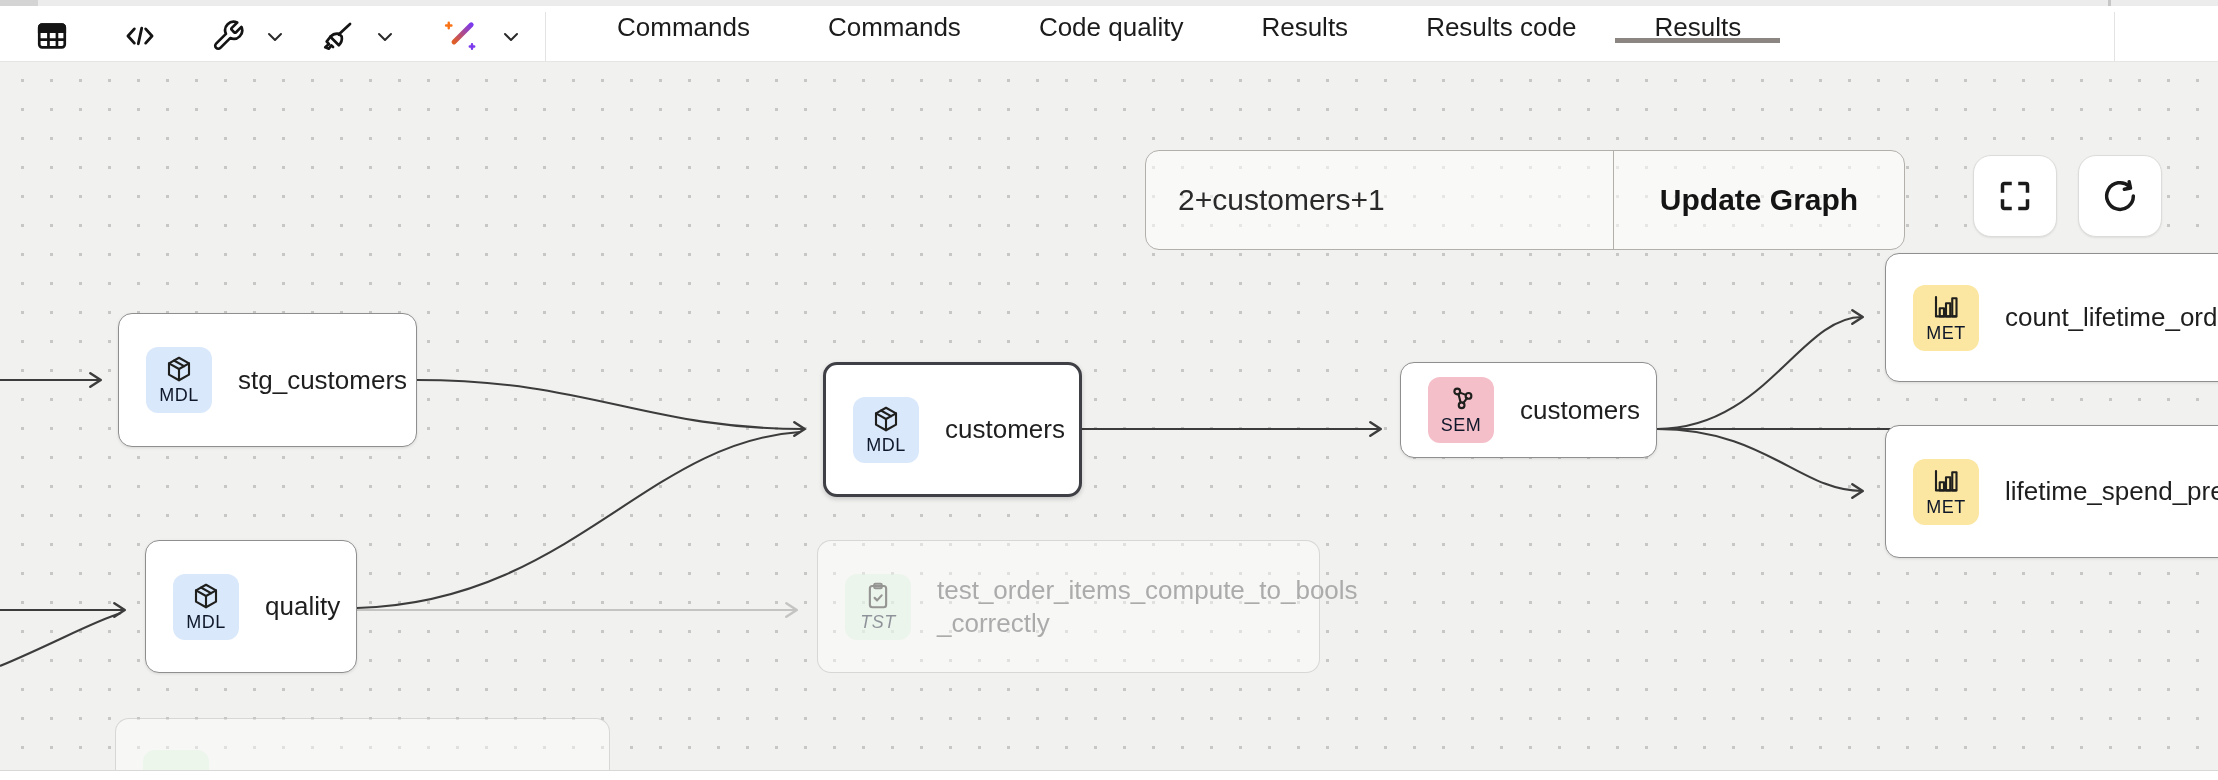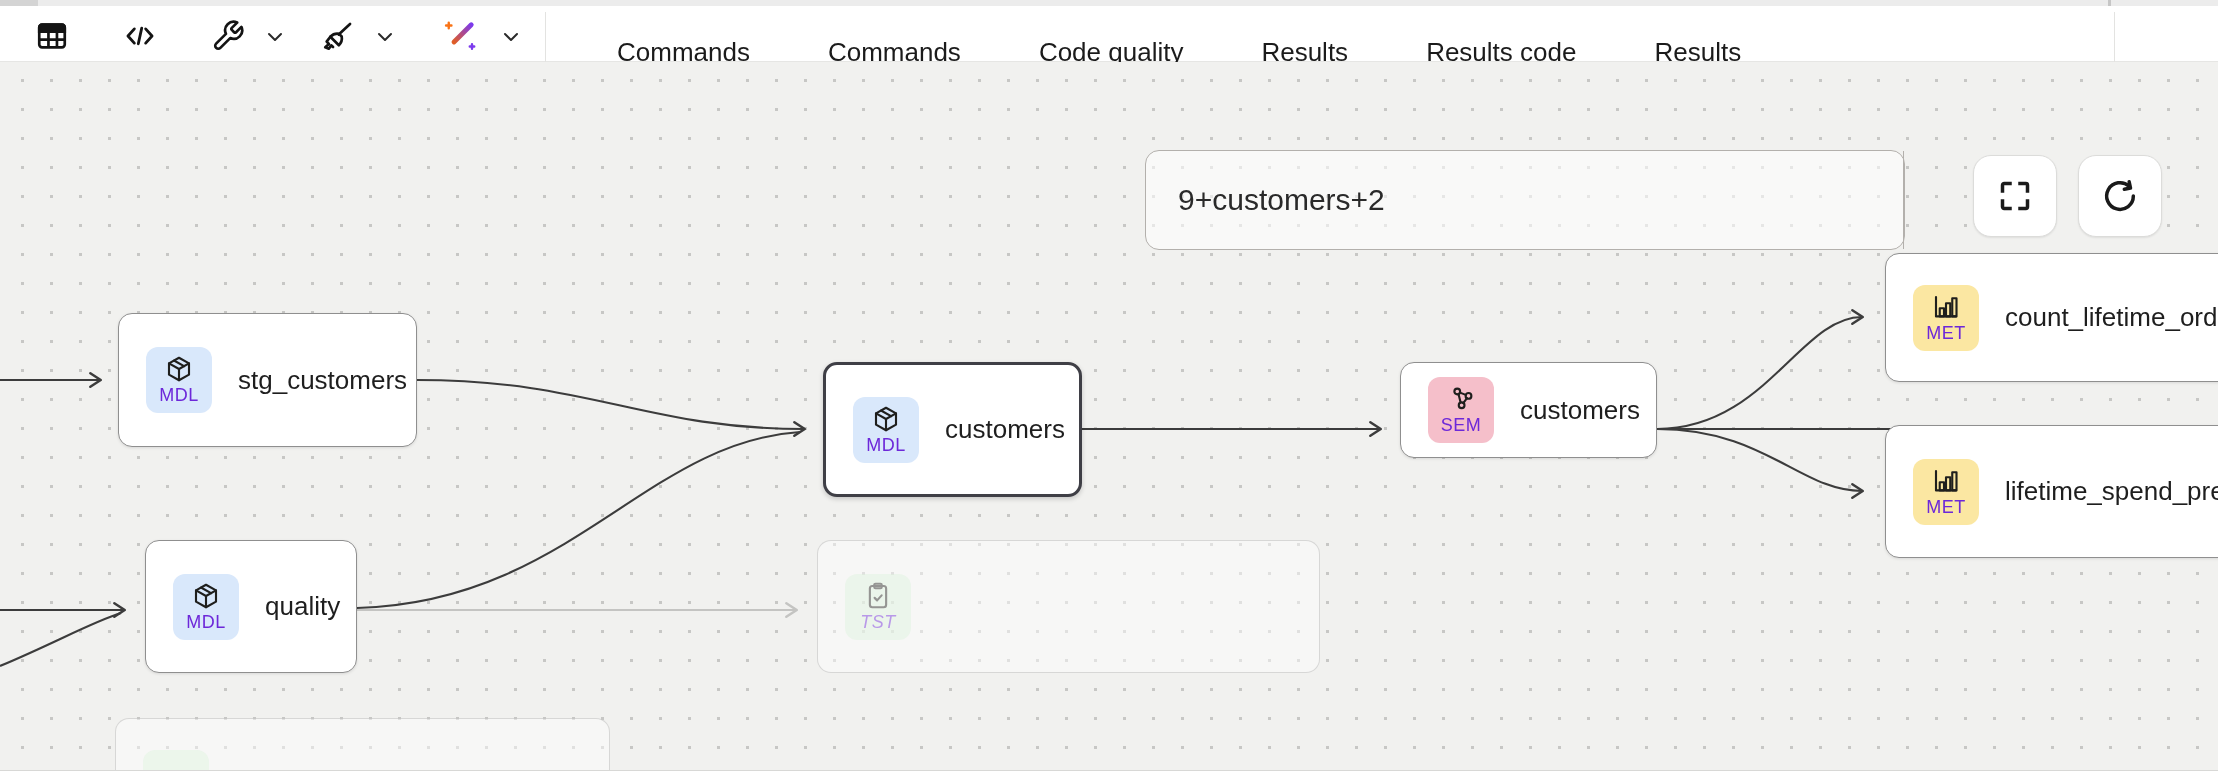--- a/index.html
+++ b/index.html
@@ -12,42 +12,42 @@
   .top-strip .notch { position:absolute; left:2108px; top:0; width:3px; height:6px; background:#c6c6c6; }
 
   .toolbar { position:absolute; left:0; top:6px; width:2218px; height:56px; background:#ffffff;
     border-bottom:1px solid #e6e6e4; }
   .tool-btn { position:absolute; top:12px; width:44px; height:36px; display:flex; align-items:center;
     justify-content:center; cursor:pointer; }
   .tool-btn svg { display:block; }
   .chev { position:absolute; top:20px; width:26px; height:22px; display:flex; align-items:center; justify-content:center; cursor:pointer; }
   .vdiv { position:absolute; top:6px; width:1px; height:56px; background:#e3e3e1; }
 
-  .tab-bar { position:absolute; left:578px; top:6px; height:56px; display:flex; align-items:flex-end; }
+  .tab-bar { position:absolute; left:578px; top:6px; height:56px; display:flex; align-items:flex-start; }
   .tab { display:flex; align-items:center; padding:0 39px; font-size:26px; color:#1b1b1b;
     cursor:pointer; white-space:nowrap; position:relative; }
   .tab.active::after { content:""; position:absolute; left:0; right:0; bottom:0; height:5px; background:#8b8681; }
 
   
   .canvas { position:absolute; left:0; top:62px; width:2218px; height:708px; overflow:hidden;
     background-color:#f1f1ef;
     background-image:radial-gradient(circle, #c7c7c5 1.6px, transparent 1.7px);
     background-size:29px 29px; background-position:8px 4px; }
   .edges { position:absolute; left:0; top:0; z-index:1; }
 
   .node { position:absolute; z-index:2; background:#ffffff; border:1.5px solid #8f8f8f; border-radius:14px;
     display:flex; align-items:center; padding-left:27px; gap:26px; cursor:pointer;
     box-shadow:0 1px 3px rgba(0,0,0,0.10); }
   .node.selected { border:3px solid #3f3f46; box-shadow:0 2px 5px rgba(0,0,0,0.18); }
   .node.faded { background:rgba(255,255,255,0.45); border-color:rgba(120,120,120,0.25); box-shadow:none; }
   .node.faded .badge { opacity:0.45;font-style:italic; }
   .node.faded .node-label { color:#ababab; }
   .badge { width:66px; height:66px; border-radius:12px; display:flex; flex-direction:column;
     align-items:center; justify-content:center; flex:none; }
-  .badge .badge-text { font-size:18px; font-weight:500; color:#6d28d9; margin-top:1px; letter-spacing:0.5px; }
+  .badge .badge-text { font-size:18px; font-weight:500; color:#0f172a; margin-top:1px; letter-spacing:0.5px; }
   .node-label { font-size:26px; color:#1e1e1e; white-space:pre-line; line-height:1.25; }
 
   
   .filter-box { position:absolute; left:1145px; top:88px; width:760px; height:100px; z-index:5;
     border:1.5px solid #b3b0ac; border-radius:14px; background:rgba(255,255,255,0.55);
     display:flex; align-items:stretch; }
   .filter-input { flex:1; display:flex; align-items:center; padding-left:32px; font-size:30px;
     color:#2a2a2a; cursor:text; }
   .filter-divider { width:1.5px; background:#b3b0ac; }
   .update-btn { width:290px; display:flex; align-items:center; justify-content:center;
@@ -153,22 +153,23 @@
       <path d="M417 318 C590 318 645 367 804 367" fill="none" stroke="#3c3c3c" stroke-width="2.1" marker-end="url(#arrow)"></path>
       <path d="M357 546 C570 540 645 380 800 370" fill="none" stroke="#3c3c3c" stroke-width="2.1"></path>
       <path d="M357 548 H796" fill="none" stroke="#c4c4c2" stroke-width="2.1" marker-end="url(#arrow-faint)"></path>
       <path d="M1082 367 H1380" fill="none" stroke="#3c3c3c" stroke-width="2.1" marker-end="url(#arrow)"></path>
       <path d="M1657 367 C1765 367 1800 255 1862 255" fill="none" stroke="#3c3c3c" stroke-width="2.1" marker-end="url(#arrow)"></path>
       <path d="M1657 367 H2218" fill="none" stroke="#3c3c3c" stroke-width="2.1"></path>
       <path d="M1657 367 C1765 367 1800 429 1862 429" fill="none" stroke="#3c3c3c" stroke-width="2.1" marker-end="url(#arrow)"></path>
     </svg>
 
   <div class="filter-box">
-    <div class="filter-input">9+customers+2</div>
+    <div class="filter-input">2+customers+1</div>
     <div class="filter-divider"></div>
+    <div class="update-btn">Update Graph</div>
   </div>
 
   <div class="sq-btn fit">
     <svg width="40" height="40" viewBox="0 0 24 24" fill="none" stroke="#1a1a1a" stroke-width="2.1" stroke-linecap="square">
       <path d="M9 4.5H5.5a1 1 0 0 0-1 1V9"></path>
         <path d="M15 4.5h3.5a1 1 0 0 1 1 1V9"></path>
       <path d="M9 19.5H5.5a1 1 0 0 1-1-1V15"></path>
         <path d="M15 19.5h3.5a1 1 0 0 0 1-1V15"></path>
     </svg>
   </div>
@@ -252,20 +253,22 @@
     </div>
     <div class="node faded" style="left: 817px; top: 478px; width: 503px; height: 133px;">
       <div class="badge" style="background: rgb(222, 243, 222);">
         <svg width="30" height="30" viewBox="0 0 24 24" fill="none" stroke="#1f1f1d" stroke-width="1.7" stroke-linecap="round" stroke-linejoin="round">
           <rect x="5.5" y="4" width="13" height="17" rx="2"></rect>
           <rect x="9" y="2.2" width="6" height="3.6" rx="1"></rect>
           <path d="m9.3 13.5 2 2 3.6-4"></path>
         </svg>
         <span class="badge-text">TST</span>
       </div>
+      <span class="node-label">test_order_items_compute_to_bools
+_correctly</span>
     </div>
     <div class="node faded" style="left: 115px; top: 656px; width: 495px; height: 130px;">
       <div class="badge" style="background: rgb(222, 243, 222);">
         <svg width="30" height="30" viewBox="0 0 24 24" fill="none" stroke="#1f1f1d" stroke-width="1.7" stroke-linecap="round" stroke-linejoin="round">
           <rect x="4" y="8" width="16" height="11" rx="2"></rect>
           <path d="M9 8V6a2 2 0 0 1 2-2h2a2 2 0 0 1 2 2v2"></path>
         </svg>
       </div>
       <span class="node-label"></span>
     </div>

